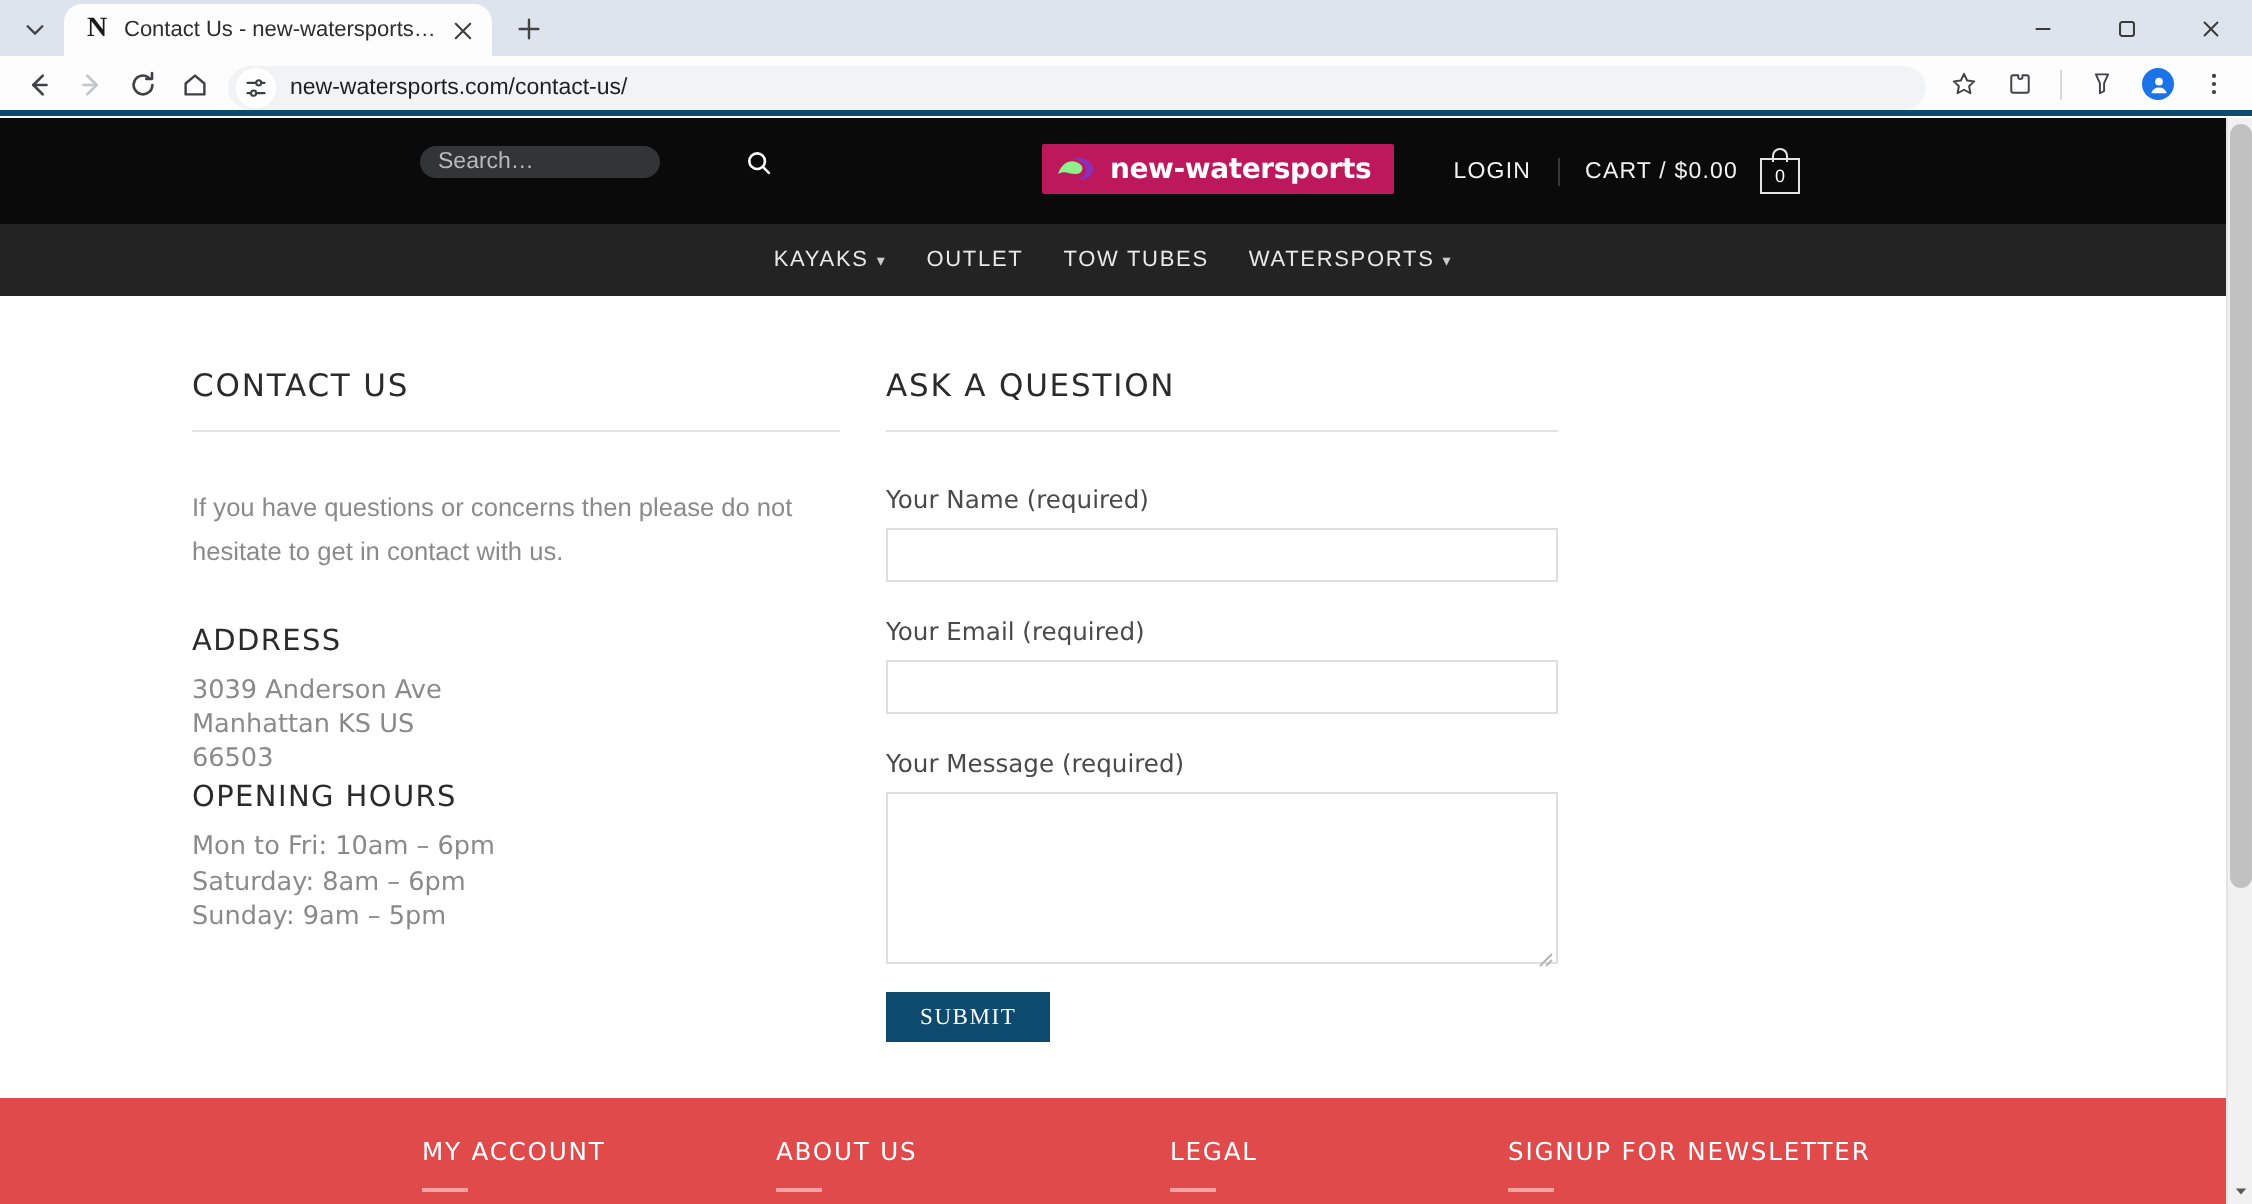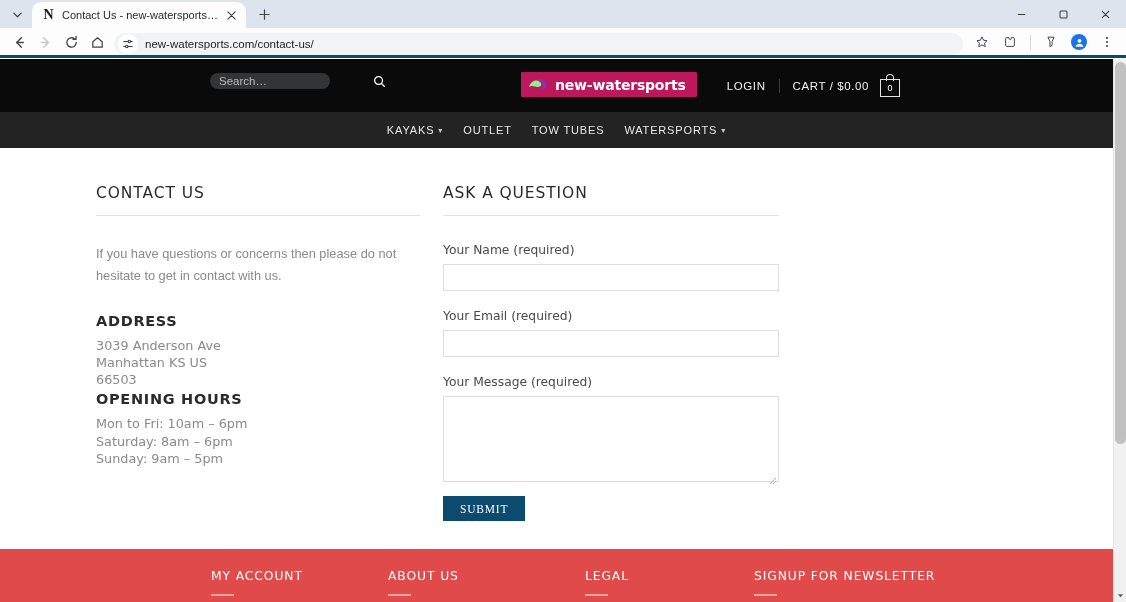--- a/index.html
+++ b/index.html
@@ -177,21 +177,21 @@
     font-family: "DejaVu Sans", sans-serif;
   }
   .sec-rule { height: 1px; background: #e2e2e2; margin-bottom: 27px; }
 
   .body-text {
     font-size: 12.8px; color: #8a8a8a; line-height: 1.72;
     font-family: Liberation Sans, sans-serif;
   }
   .sub-title {
     font-size: 14.5px; color: #2b2b2b; letter-spacing: .7px;
-    font-weight: 700; margin: 26px 0 8px 0;
+    font-weight: 400; margin: 26px 0 8px 0;
     font-family: "DejaVu Sans", sans-serif;
   }
   .sub-title.tight { margin-top: 3px; }
   .addr-line {
     font-size: 12.8px; color: #8a8a8a; line-height: 1.33;
     font-family: "DejaVu Sans", sans-serif;
   }
   .hours-line {
     font-size: 12.8px; color: #8a8a8a; line-height: 1.38;
     font-family: "DejaVu Sans", sans-serif;

